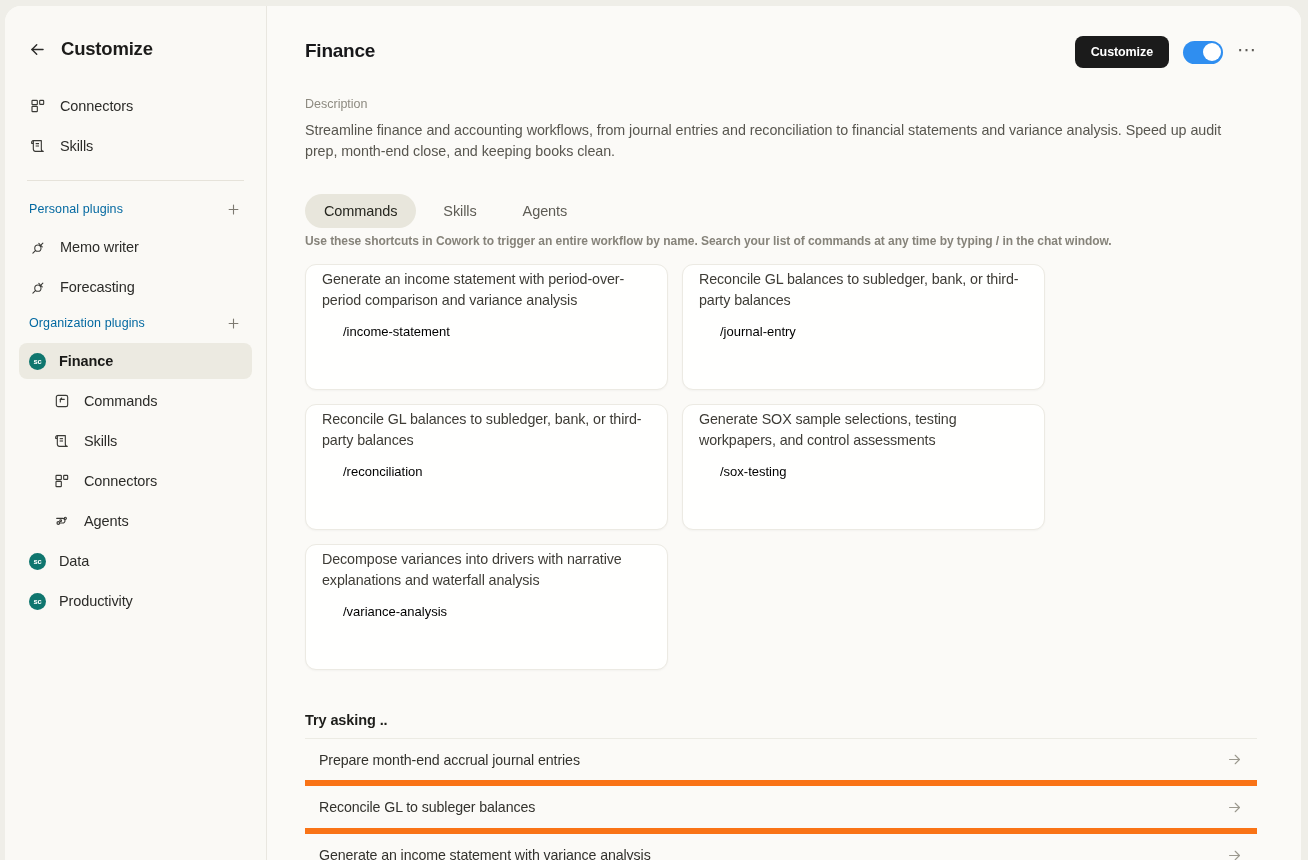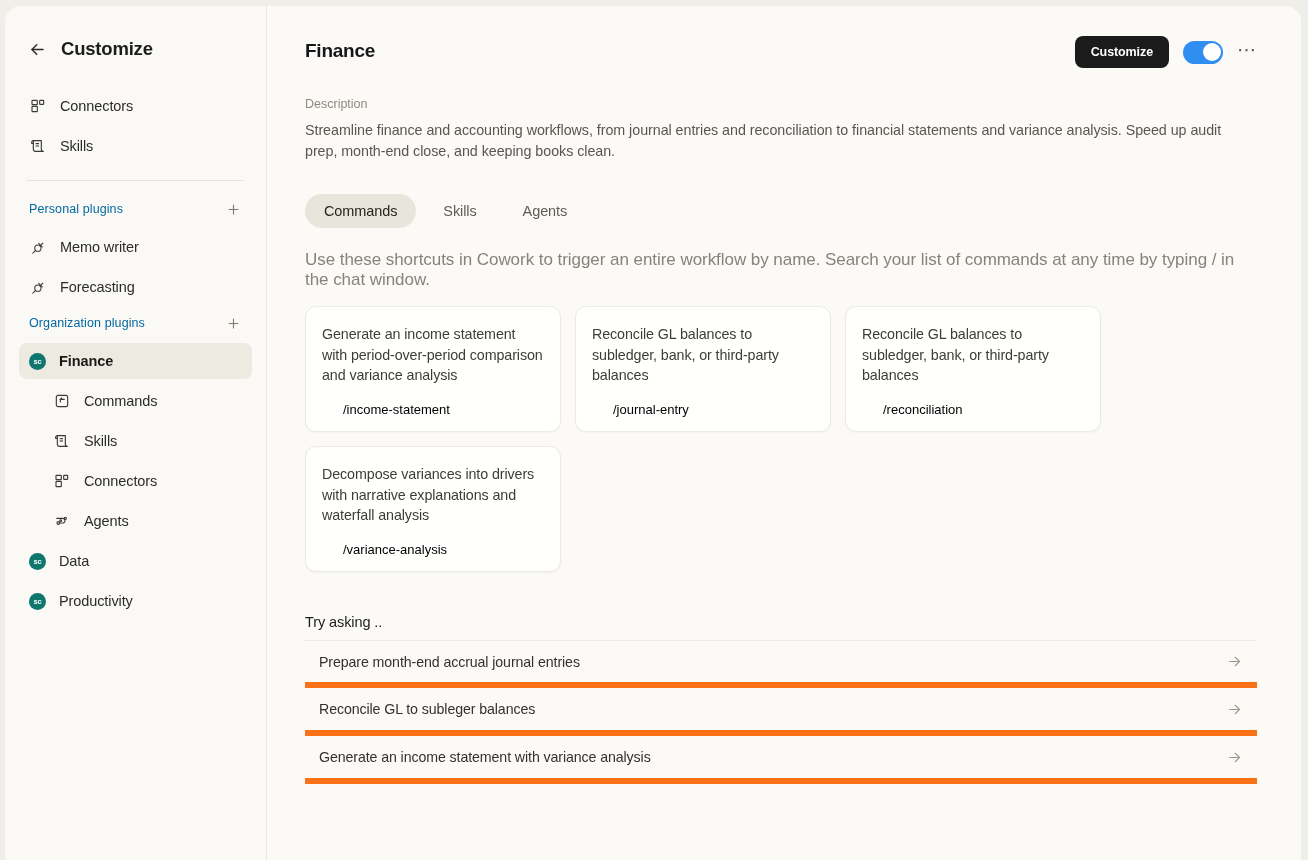--- a/index.html
+++ b/index.html
@@ -133,45 +133,46 @@
 
   .tabs { display: flex; gap: 8px; margin-top: 32px; }
   .tab {
     font-size: 14.5px; color: #5e5c55;
     padding: 9px 19px; border-radius: 999px; cursor: pointer;
     letter-spacing: -0.1px;
   }
   .tab.active { background: #e8e6dc; color: #26261f; }
 
   .tabs-hint {
-    margin-top: 22px; font-size: 17px; color: #86837a;
+    margin-top: 6px; font-size: 12px; color: #86837a;
     letter-spacing: -0.05px;
+    font-weight: bold;
   }
 
   .cards {
     display: flex; flex-wrap: wrap; gap: 14px; margin-top: 16px;
   }
   .card {
-    width: 256px; min-height: 126px;
+    width: 363px; min-height: 126px;
     background: #fffffe; border: 1px solid #eceae3;
-    border-radius: 11px; padding: 17px 16px 14px 16px;
-    display: flex; flex-direction: column; justify-content: space-between;
+    border-radius: 11px; padding: 4px 16px 14px 16px;
+    display: flex; flex-direction: column; 
     box-shadow: 0 1px 2px rgba(40,38,30,0.035);
     cursor: pointer;
   }
   .card-title {
     font-size: 14.3px; color: #3e3c36; line-height: 1.42;
     letter-spacing: -0.1px;
   }
   .card-slug {
     font-size: 13px; color: #000000; margin-top: 14px; margin-left: 21px;
   }
 
   .try-head {
-    margin-top: 42px; font-size: 14.5px; font-weight: 400;
+    margin-top: 42px; font-size: 14.5px; font-weight: 700;
     color: #1d1d1a; letter-spacing: -0.1px;
   }
   .try-list { margin-top: 10px; }
   .try-row {
     display: flex; align-items: center; justify-content: space-between;
     height: 48px; padding: 0 14px;
     border-bottom: 6px solid #f97316; cursor: pointer;
   }
   .try-row:first-child { border-top: 1px solid #ecebe4; }
   .try-row .txt {
@@ -356,20 +357,24 @@
       </div>
       <div class="card">
         <div class="card-title">Reconcile GL balances to subledger, bank, or third-party balances</div>
         <div class="card-slug">/journal-entry</div>
       </div>
       <div class="card">
         <div class="card-title">Reconcile GL balances to subledger, bank, or third-party balances</div>
         <div class="card-slug">/reconciliation</div>
       </div>
       <div class="card">
+        <div class="card-title">Generate SOX sample selections, testing workpapers, and control assessments</div>
+        <div class="card-slug">/sox-testing</div>
+      </div>
+      <div class="card">
         <div class="card-title">Decompose variances into drivers with narrative explanations and waterfall analysis</div>
         <div class="card-slug">/variance-analysis</div>
       </div>
     </div>
 
     <div class="try-head">Try asking ..</div>
     <div class="try-list">
       <div class="try-row">
         <span class="txt">Prepare month-end accrual journal entries</span>
         <span class="arw">

